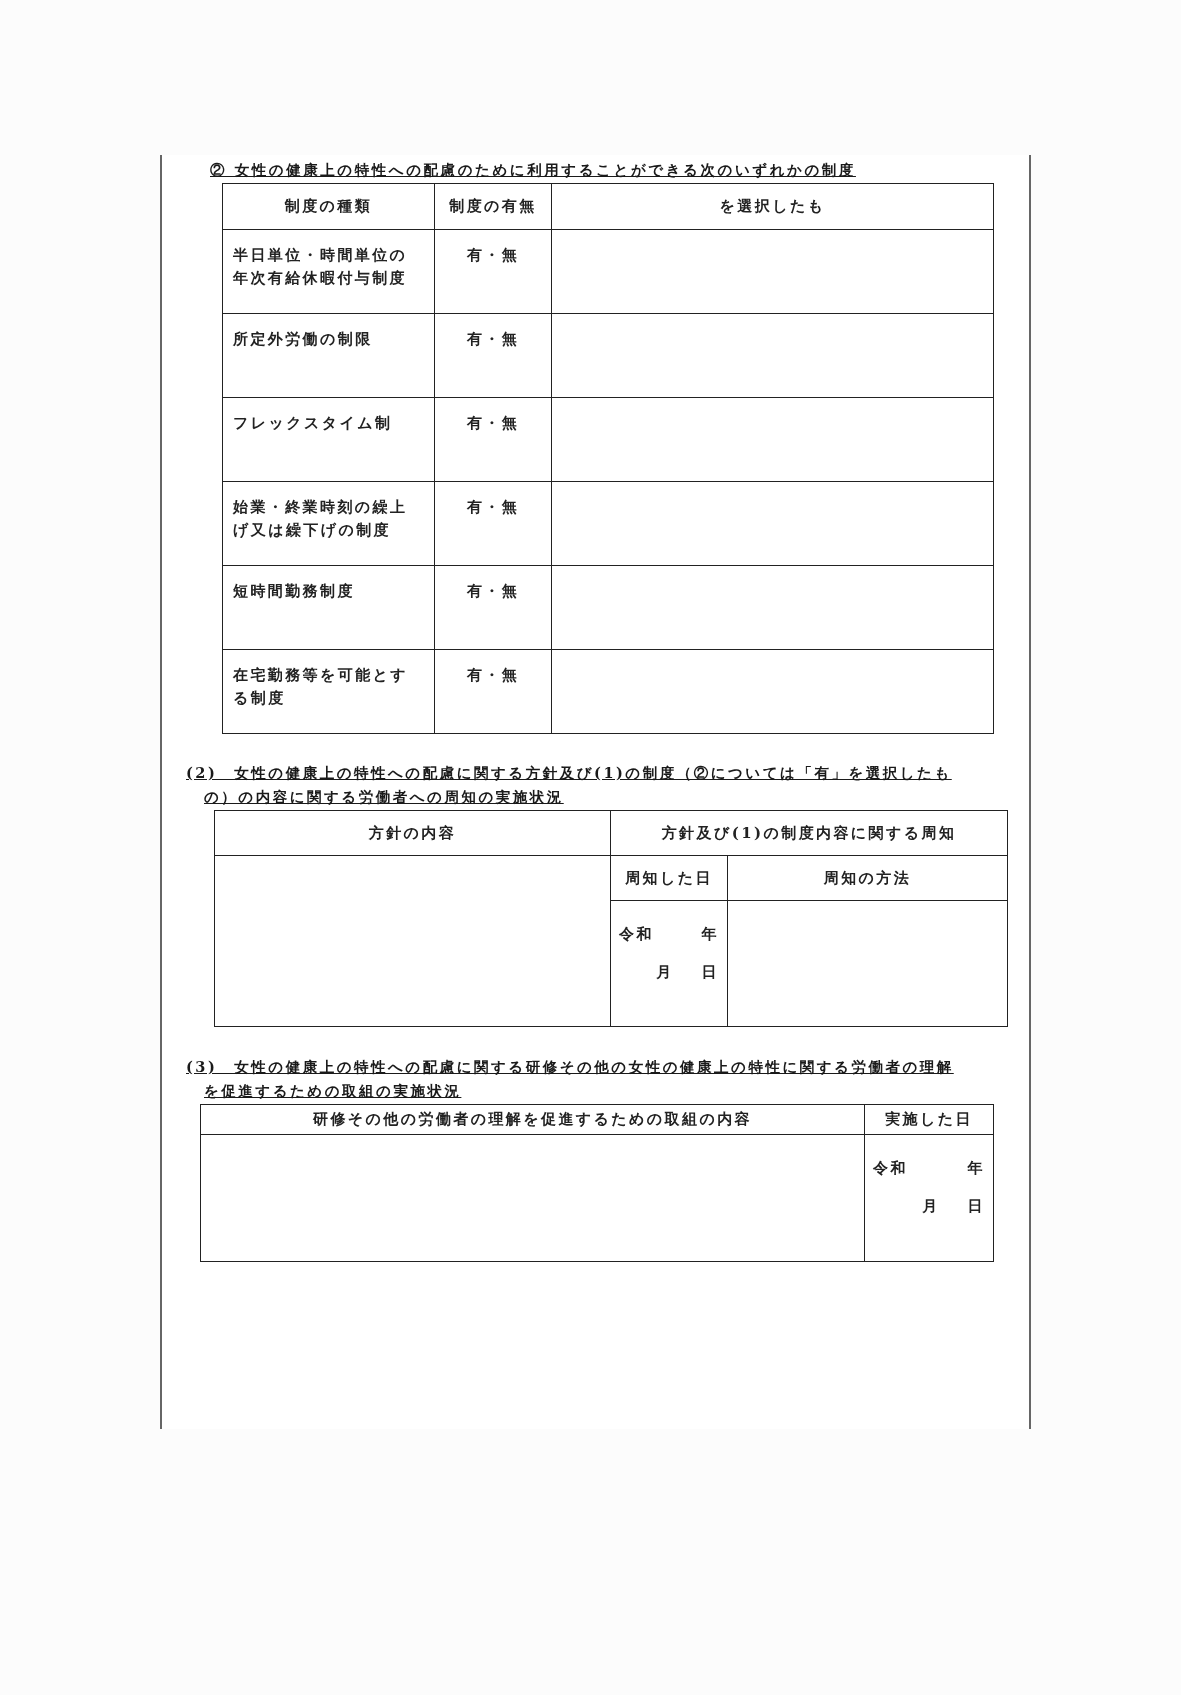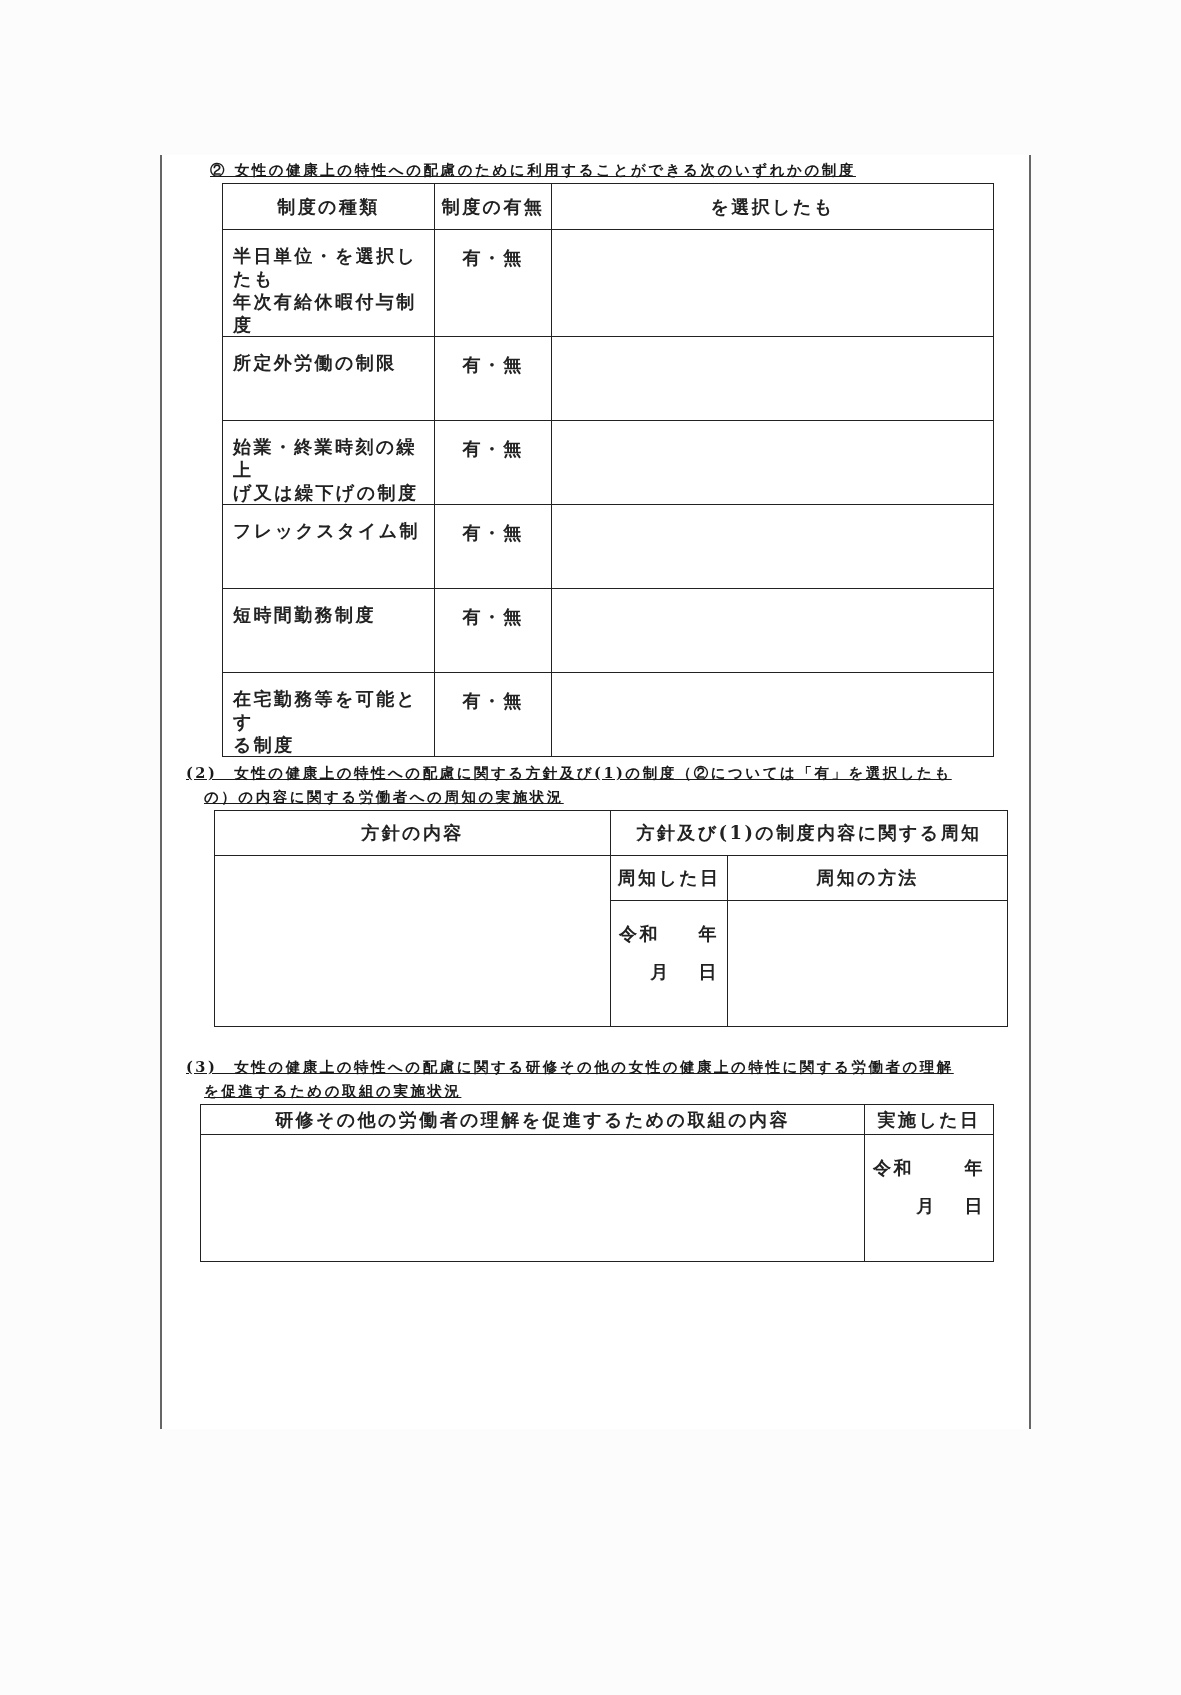--- a/index.html
+++ b/index.html
@@ -36,21 +36,21 @@
     }
     table.frame {
       position: absolute;
       border-collapse: collapse;
       table-layout: fixed;
     }
     table.frame td {
       border: 1.6px solid #222;
       padding: 0;
       vertical-align: top;
-      font-size: 18px;
+      font-size: 15px;
       letter-spacing: 2.4px;
       font-weight: bold;
       color: #222;
     }
     .hdr {
       text-align: center;
       vertical-align: middle !important;
     }
     .typecell {
       padding: 14px 0 0 10px !important;
@@ -82,46 +82,46 @@
     <col style="width:442px">
   </colgroup>
   <tbody>
       <tr style="height:46px">
     <td class="hdr">制度の種類</td>
     <td class="hdr">制度の有無</td>
     <td class="hdr">を選択したも</td>
   </tr>
   <tr style="height:84px">
     <td class="typecell">
-      <div>半日単位・を選択したも</div>
+      <div>半日単位・時間単位の</div>
       <div>年次有給休暇付与制度</div>
     </td>
     <td class="availcell">有・無</td>
     <td></td>
   </tr>
   <tr style="height:84px">
     <td class="typecell">
       <div>所定外労働の制限</div>
       <div></div>
     </td>
     <td class="availcell">有・無</td>
     <td></td>
   </tr>
   <tr style="height:84px">
     <td class="typecell">
+      <div>フレックスタイム制</div>
+      <div></div>
+    </td>
+    <td class="availcell">有・無</td>
+    <td></td>
+  </tr>
+  <tr style="height:84px">
+    <td class="typecell">
       <div>始業・終業時刻の繰上</div>
       <div>げ又は繰下げの制度</div>
-    </td>
-    <td class="availcell">有・無</td>
-    <td></td>
-  </tr>
-  <tr style="height:84px">
-    <td class="typecell">
-      <div>フレックスタイム制</div>
-      <div></div>
     </td>
     <td class="availcell">有・無</td>
     <td></td>
   </tr>
   <tr style="height:84px">
     <td class="typecell">
       <div>短時間勤務制度</div>
       <div></div>
     </td>
     <td class="availcell">有・無</td>

